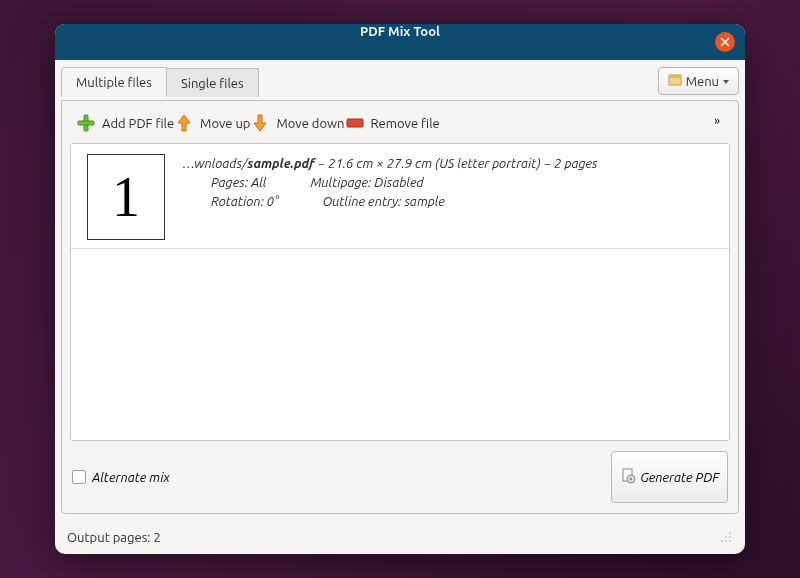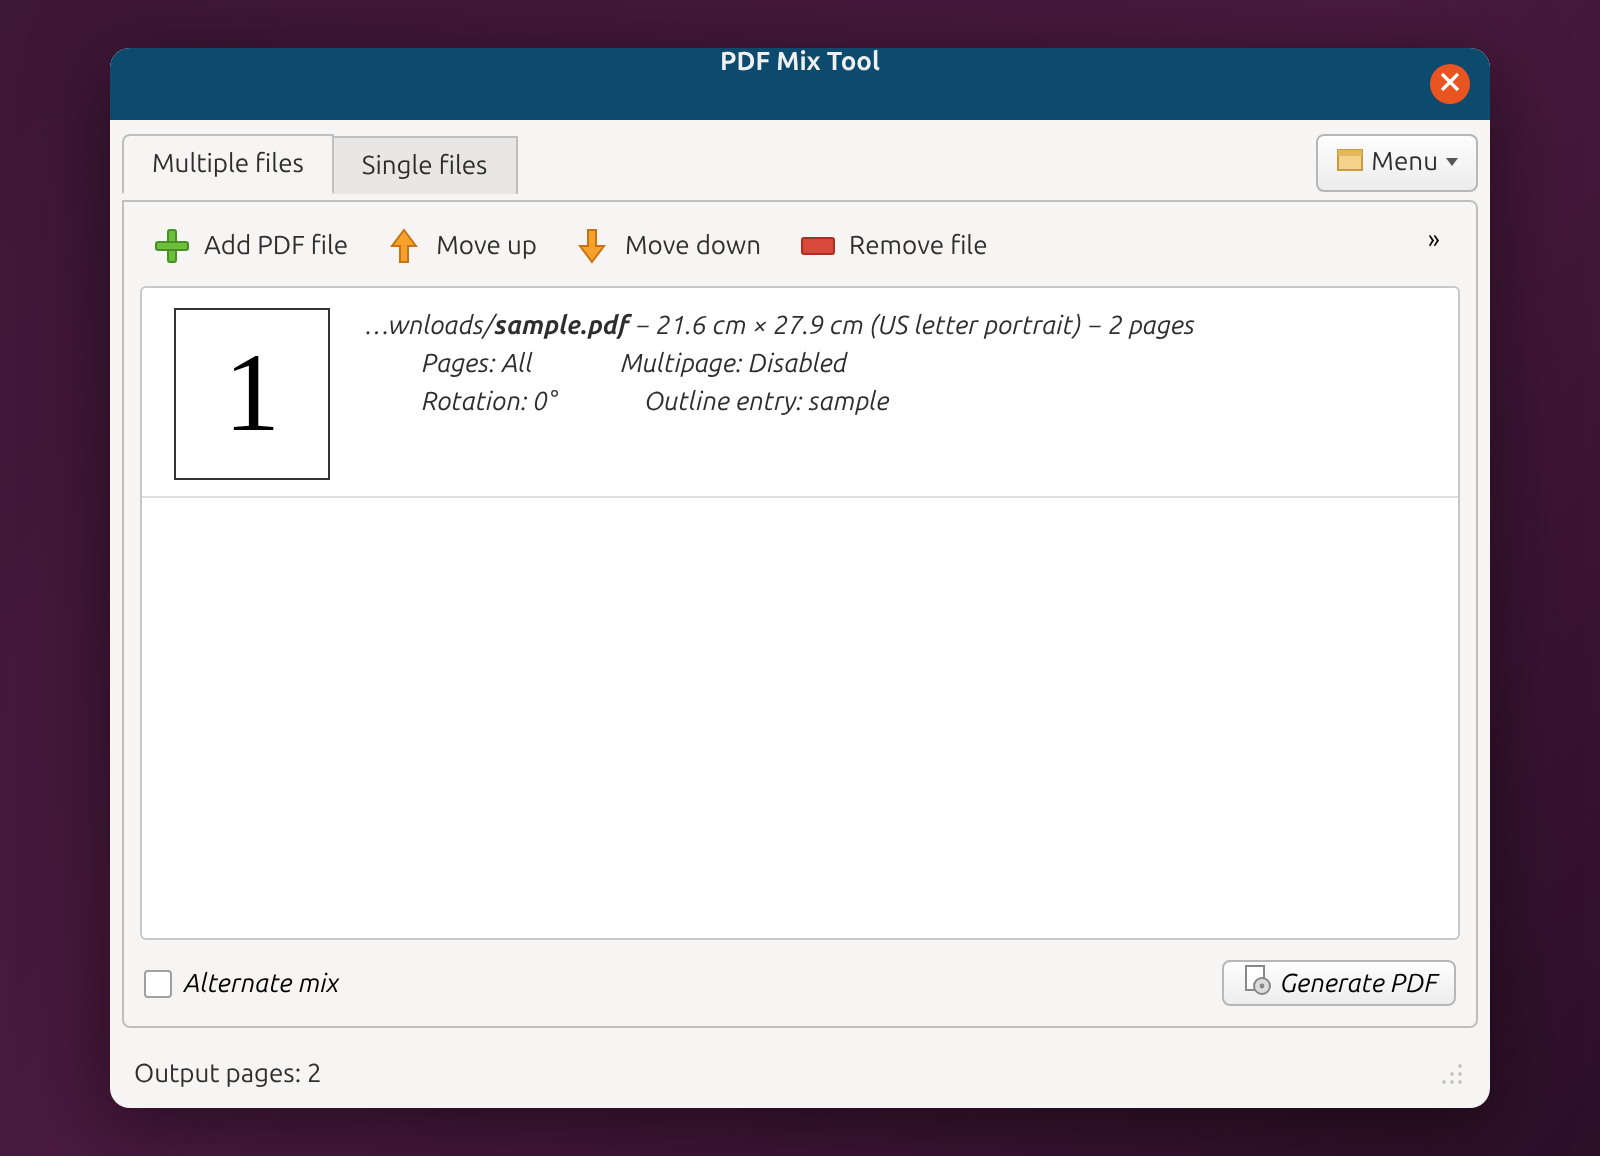--- a/index.html
+++ b/index.html
@@ -97,21 +97,20 @@
   border: 1px solid #bfbfbf;
   background: #f6f5f4;
   border-radius: 0 4px 4px 4px;
   flex: 1;
   display: flex;
   flex-direction: column;
   padding: 8px;
 }
 .toolbar {
   display: flex;
-  gap: 18px;
   padding: 4px 6px 10px 6px;
 }
 .tool-btn {
   display: flex;
   align-items: center;
   gap: 6px;
   cursor: pointer;
   font-size: 13px;
   color: #2e2e2e;
 }
@@ -162,21 +161,21 @@
 }
 .checkbox-box {
   width: 14px;
   height: 14px;
   border: 1px solid #a0a0a0;
   border-radius: 2px;
   background: #fff;
 }
 .gen-btn {
   margin-left: auto;
-  padding: 1px 8px;
+  padding: 16px 8px;
   border: 1px solid #b7b7b7;
   border-radius: 4px;
   background: linear-gradient(#fefefe, #ececec);
   cursor: pointer;
   display: flex;
   align-items: center;
   gap: 4px;
   font-size: 13px;
 }
 .statusbar {

